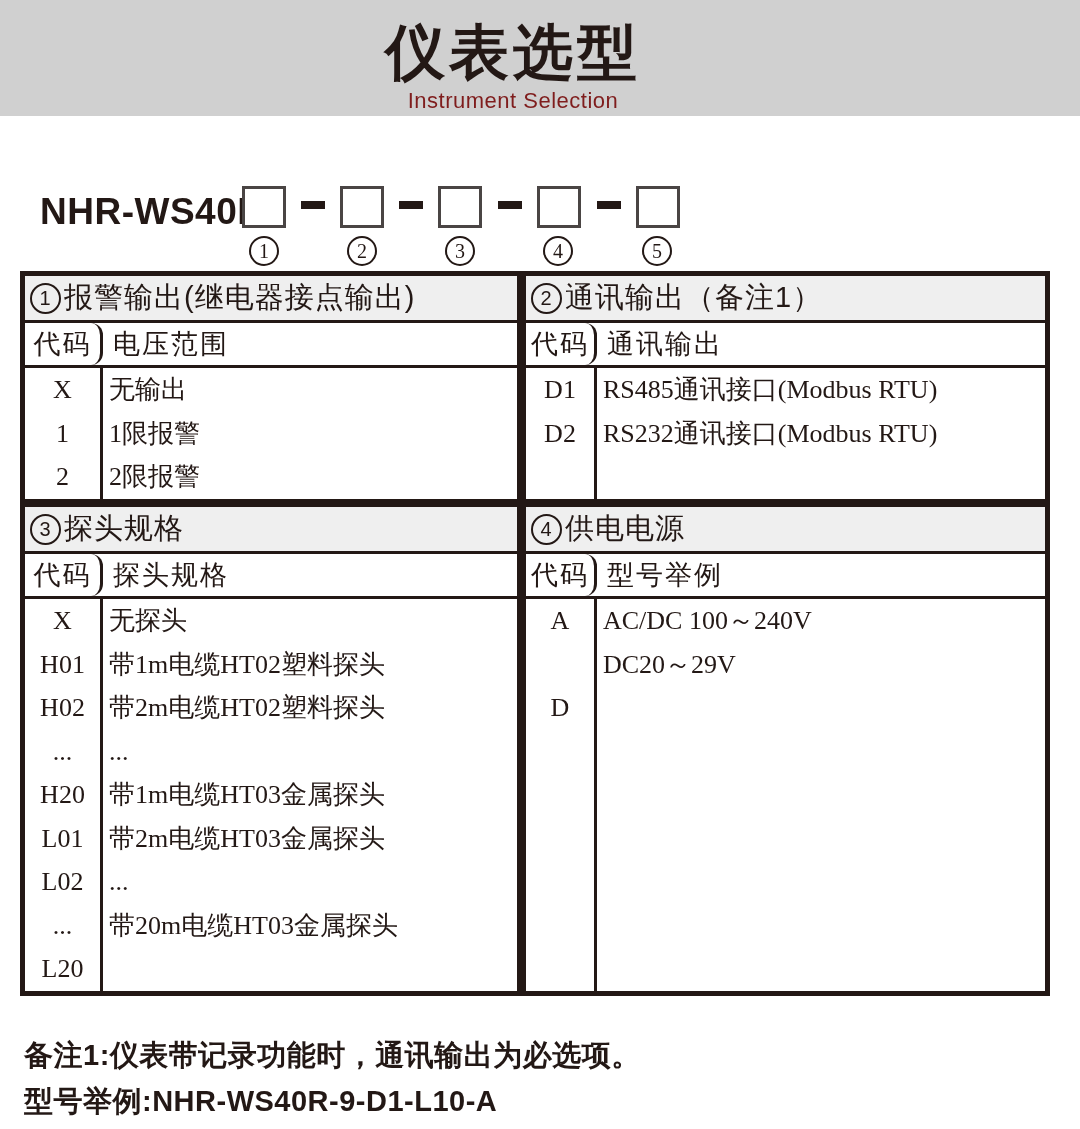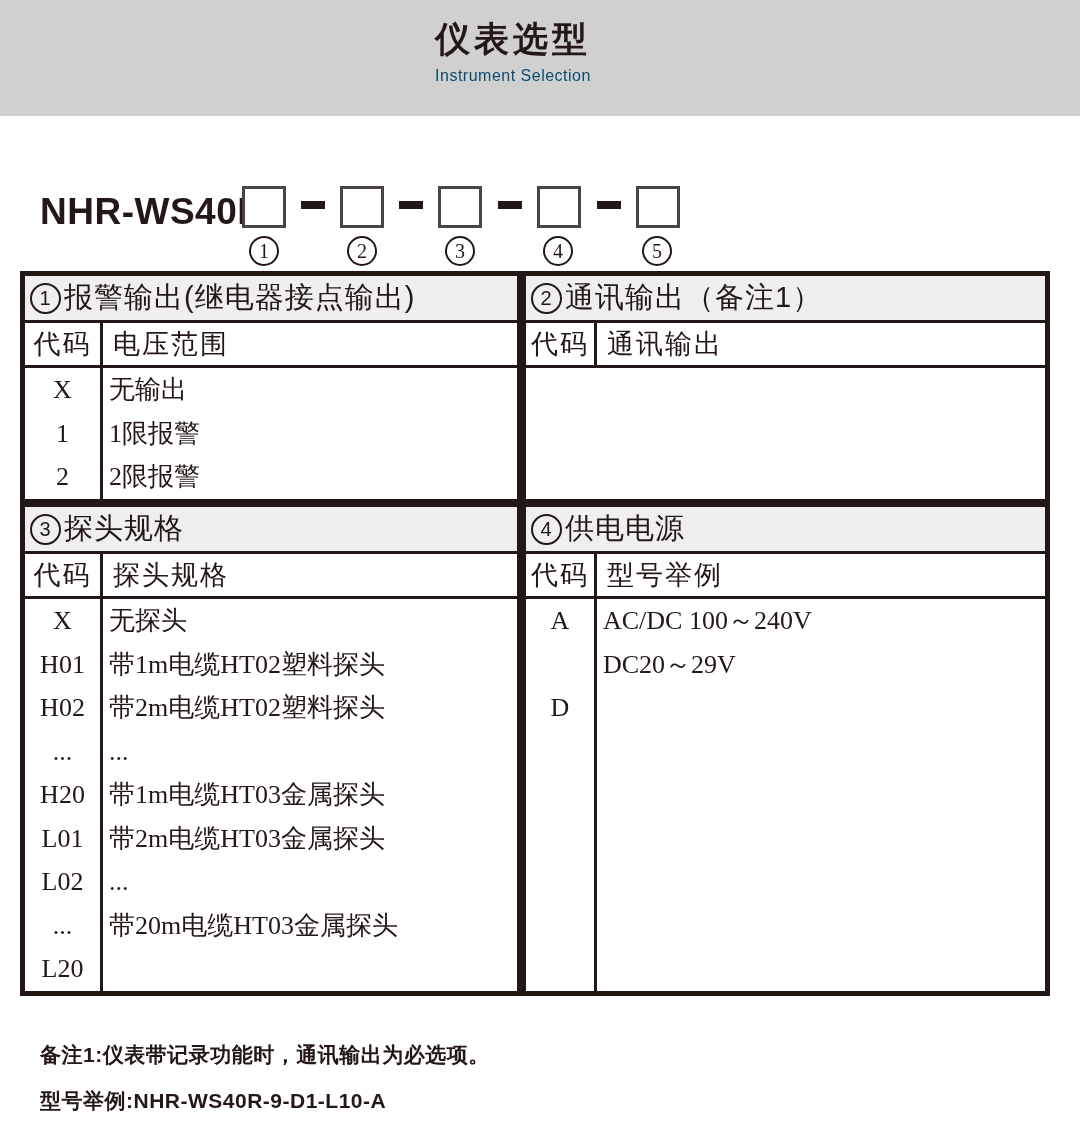--- a/index.html
+++ b/index.html
@@ -3,22 +3,22 @@
 <meta charset="utf-8">
 <style>
   html,body{margin:0;padding:0;}
   body{
     width:1080px;height:1129px;position:relative;background:#ffffff;
     color:#231815;font-family:"Liberation Sans",sans-serif;overflow:hidden;
   }
   
   .band{position:absolute;left:0;top:0;width:1080px;height:116px;background:#d0d0d0;}
   .band-inner{width:1026px;text-align:center;}
-  .title{font-size:35px;font-weight:bold;letter-spacing:4px;padding-top:20px;line-height:1.1;}
-  .subtitle{font-size:16px;margin-top:8px;letter-spacing:0.5px;color:#0c4a6e;}
+  .title{font-size:60px;font-weight:bold;letter-spacing:4px;padding-top:20px;line-height:1.1;}
+  .subtitle{font-size:22px;margin-top:2px;letter-spacing:0.5px;color:#7f1d1d;}
   
   .model-prefix{position:absolute;left:40px;top:191px;font-size:37px;font-weight:bold;letter-spacing:0.5px;}
   .mbox{position:absolute;top:186px;width:38px;height:36px;border:3px solid #4a4544;background:#fff;}
   .mdash{position:absolute;top:201px;width:24px;height:8px;background:#231815;}
   .mcircle{position:absolute;top:236px;width:26px;height:26px;border:2px solid #231815;border-radius:50%;
     text-align:center;line-height:26px;font-size:20px;font-family:"Liberation Serif",serif;background:#fff;}
   
   .sel-table{position:absolute;left:20px;top:271px;width:1030px;border:5px solid #231815;box-sizing:border-box;background:#fff;}
   .section-band{display:flex;}
   .section-band.first{border-bottom:8px solid #231815;}
@@ -26,32 +26,32 @@
   .part.left{width:492px;}
   .vdiv{width:9px;background:#231815;flex:none;}
   .part.right{flex:1;}
   .sec-header{height:47px;background:#efefef;border-bottom:3px solid #231815;display:flex;align-items:center;
     padding-left:5px;font-size:29px;font-weight:500;box-sizing:border-box;letter-spacing:1px;white-space:nowrap;}
   .hcircle{width:27px;height:27px;border:2px solid #231815;border-radius:50%;display:inline-flex;flex:none;
     align-items:center;justify-content:center;font-size:20px;font-weight:500;margin-right:3px;background:transparent;}
   .sub-row{display:flex;height:45px;border-bottom:3px solid #231815;box-sizing:border-box;
     font-family:"Liberation Serif",serif;font-size:27px;letter-spacing:2px;}
   .code-head{border-right:3px solid #231815;display:flex;align-items:center;justify-content:center;
-    box-sizing:border-box;flex:none;}
+    box-sizing:border-box;flex:none;border-radius:12px;}
   .left .code-head,.left .dcode{width:78px;}
   .right .code-head,.right .dcode{width:71px;}
   .desc-head{flex:1;display:flex;align-items:center;padding-left:10px;}
   .data-block{display:flex;font-family:"Liberation Serif",serif;font-size:26px;}
   .section-band.first .data-block{height:131px;}
   .section-band.second .data-block{height:392px;}
   .dcode{border-right:3px solid #231815;box-sizing:border-box;text-align:center;flex:none;}
   .ddesc{flex:1;padding-left:6px;box-sizing:border-box;}
   .line{height:43.5px;line-height:43.5px;white-space:nowrap;}
   
-  .notes{position:absolute;left:40px;top:1032px;font-size:21px;font-weight:bold;line-height:46px;letter-spacing:0.5px;}
+  .notes{position:absolute;left:24px;top:1032px;font-size:29px;font-weight:bold;line-height:46px;letter-spacing:0.5px;}
 </style>
 </head>
 <body>
 
 <div class="band">
   <div class="band-inner">
     <div class="title">仪表选型</div>
     <div class="subtitle">Instrument Selection</div>
   </div>
 </div>
@@ -104,20 +104,30 @@
     <div class="vdiv"></div>
 
     <div class="part right">
       <div class="sec-header">
         <span class="hcircle">2</span>
         <span>通讯输出（备注1）</span>
       </div>
       <div class="sub-row">
         <div class="code-head">代码</div>
         <div class="desc-head">通讯输出</div>
+      </div>
+      <div class="data-block">
+        <div class="dcode">
+            <div class="line">D1</div>
+            <div class="line">D2</div>
+          </div>
+        <div class="ddesc">
+            <div class="line">RS485通讯接口(Modbus RTU)</div>
+            <div class="line">RS232通讯接口(Modbus RTU)</div>
+          </div>
       </div>
     </div>
   </div>
 
   <div class="section-band second">
 
     <div class="part left">
       <div class="sec-header">
         <span class="hcircle">3</span>
         <span>探头规格</span>

